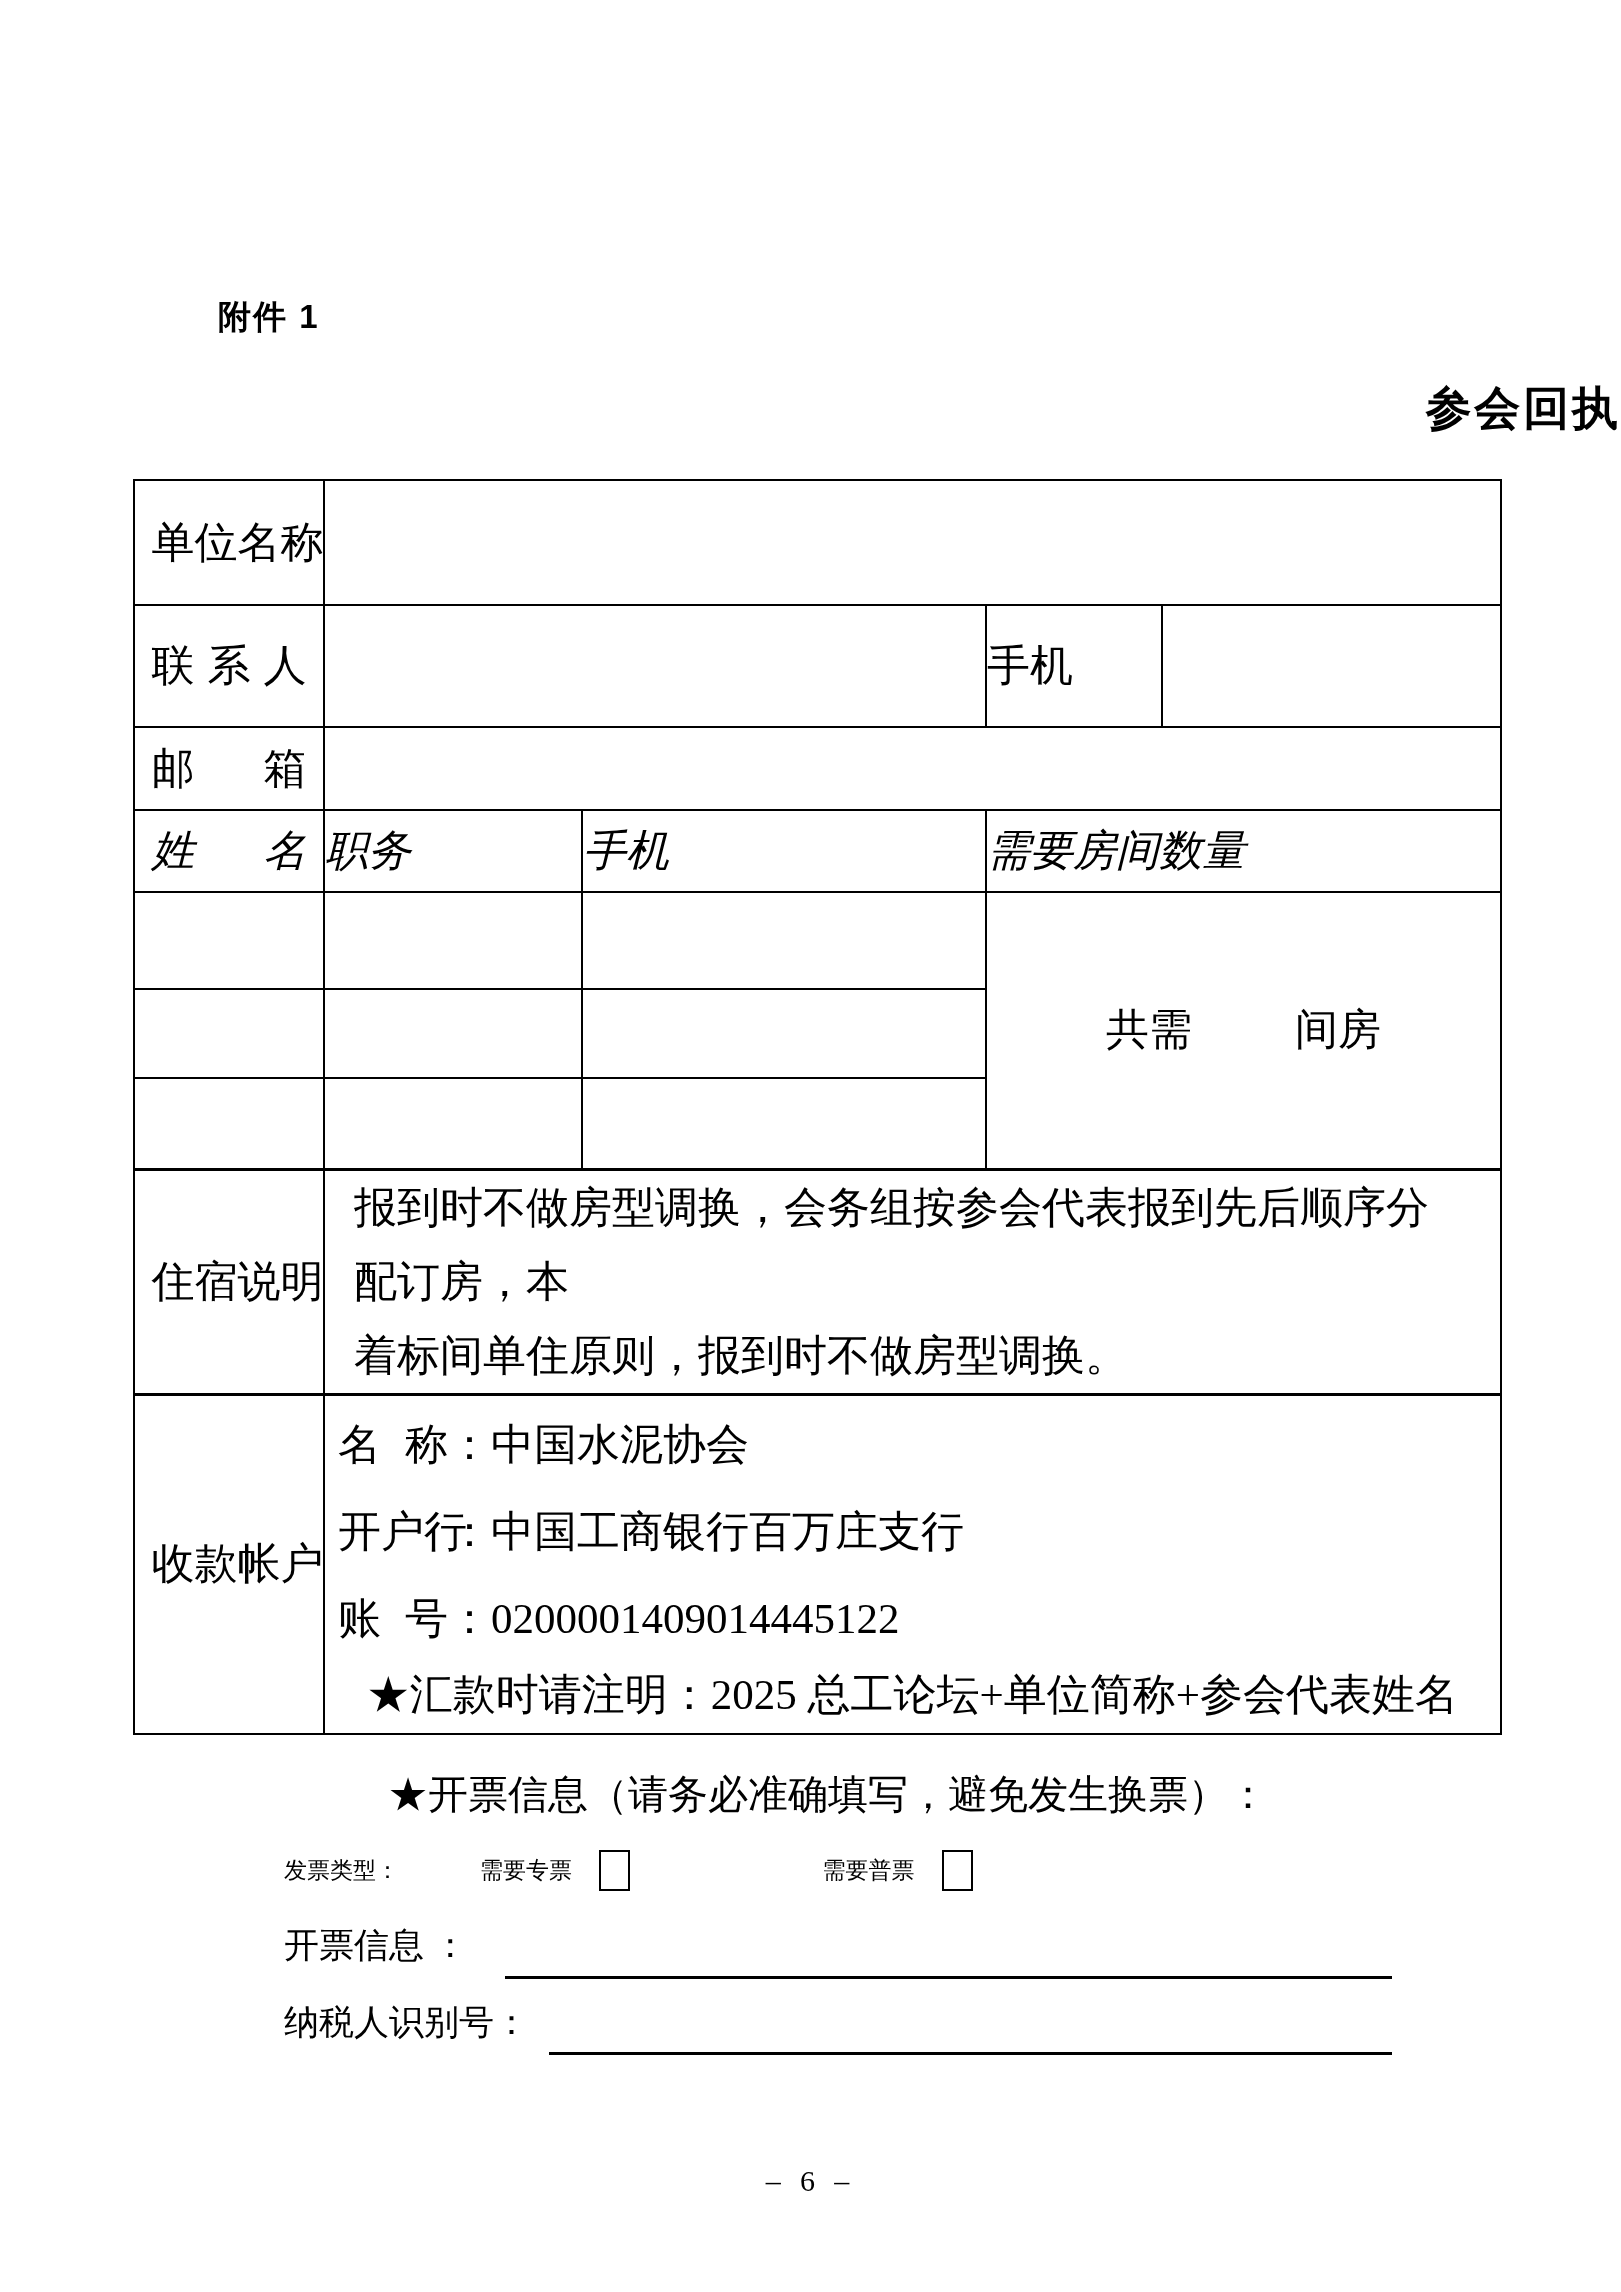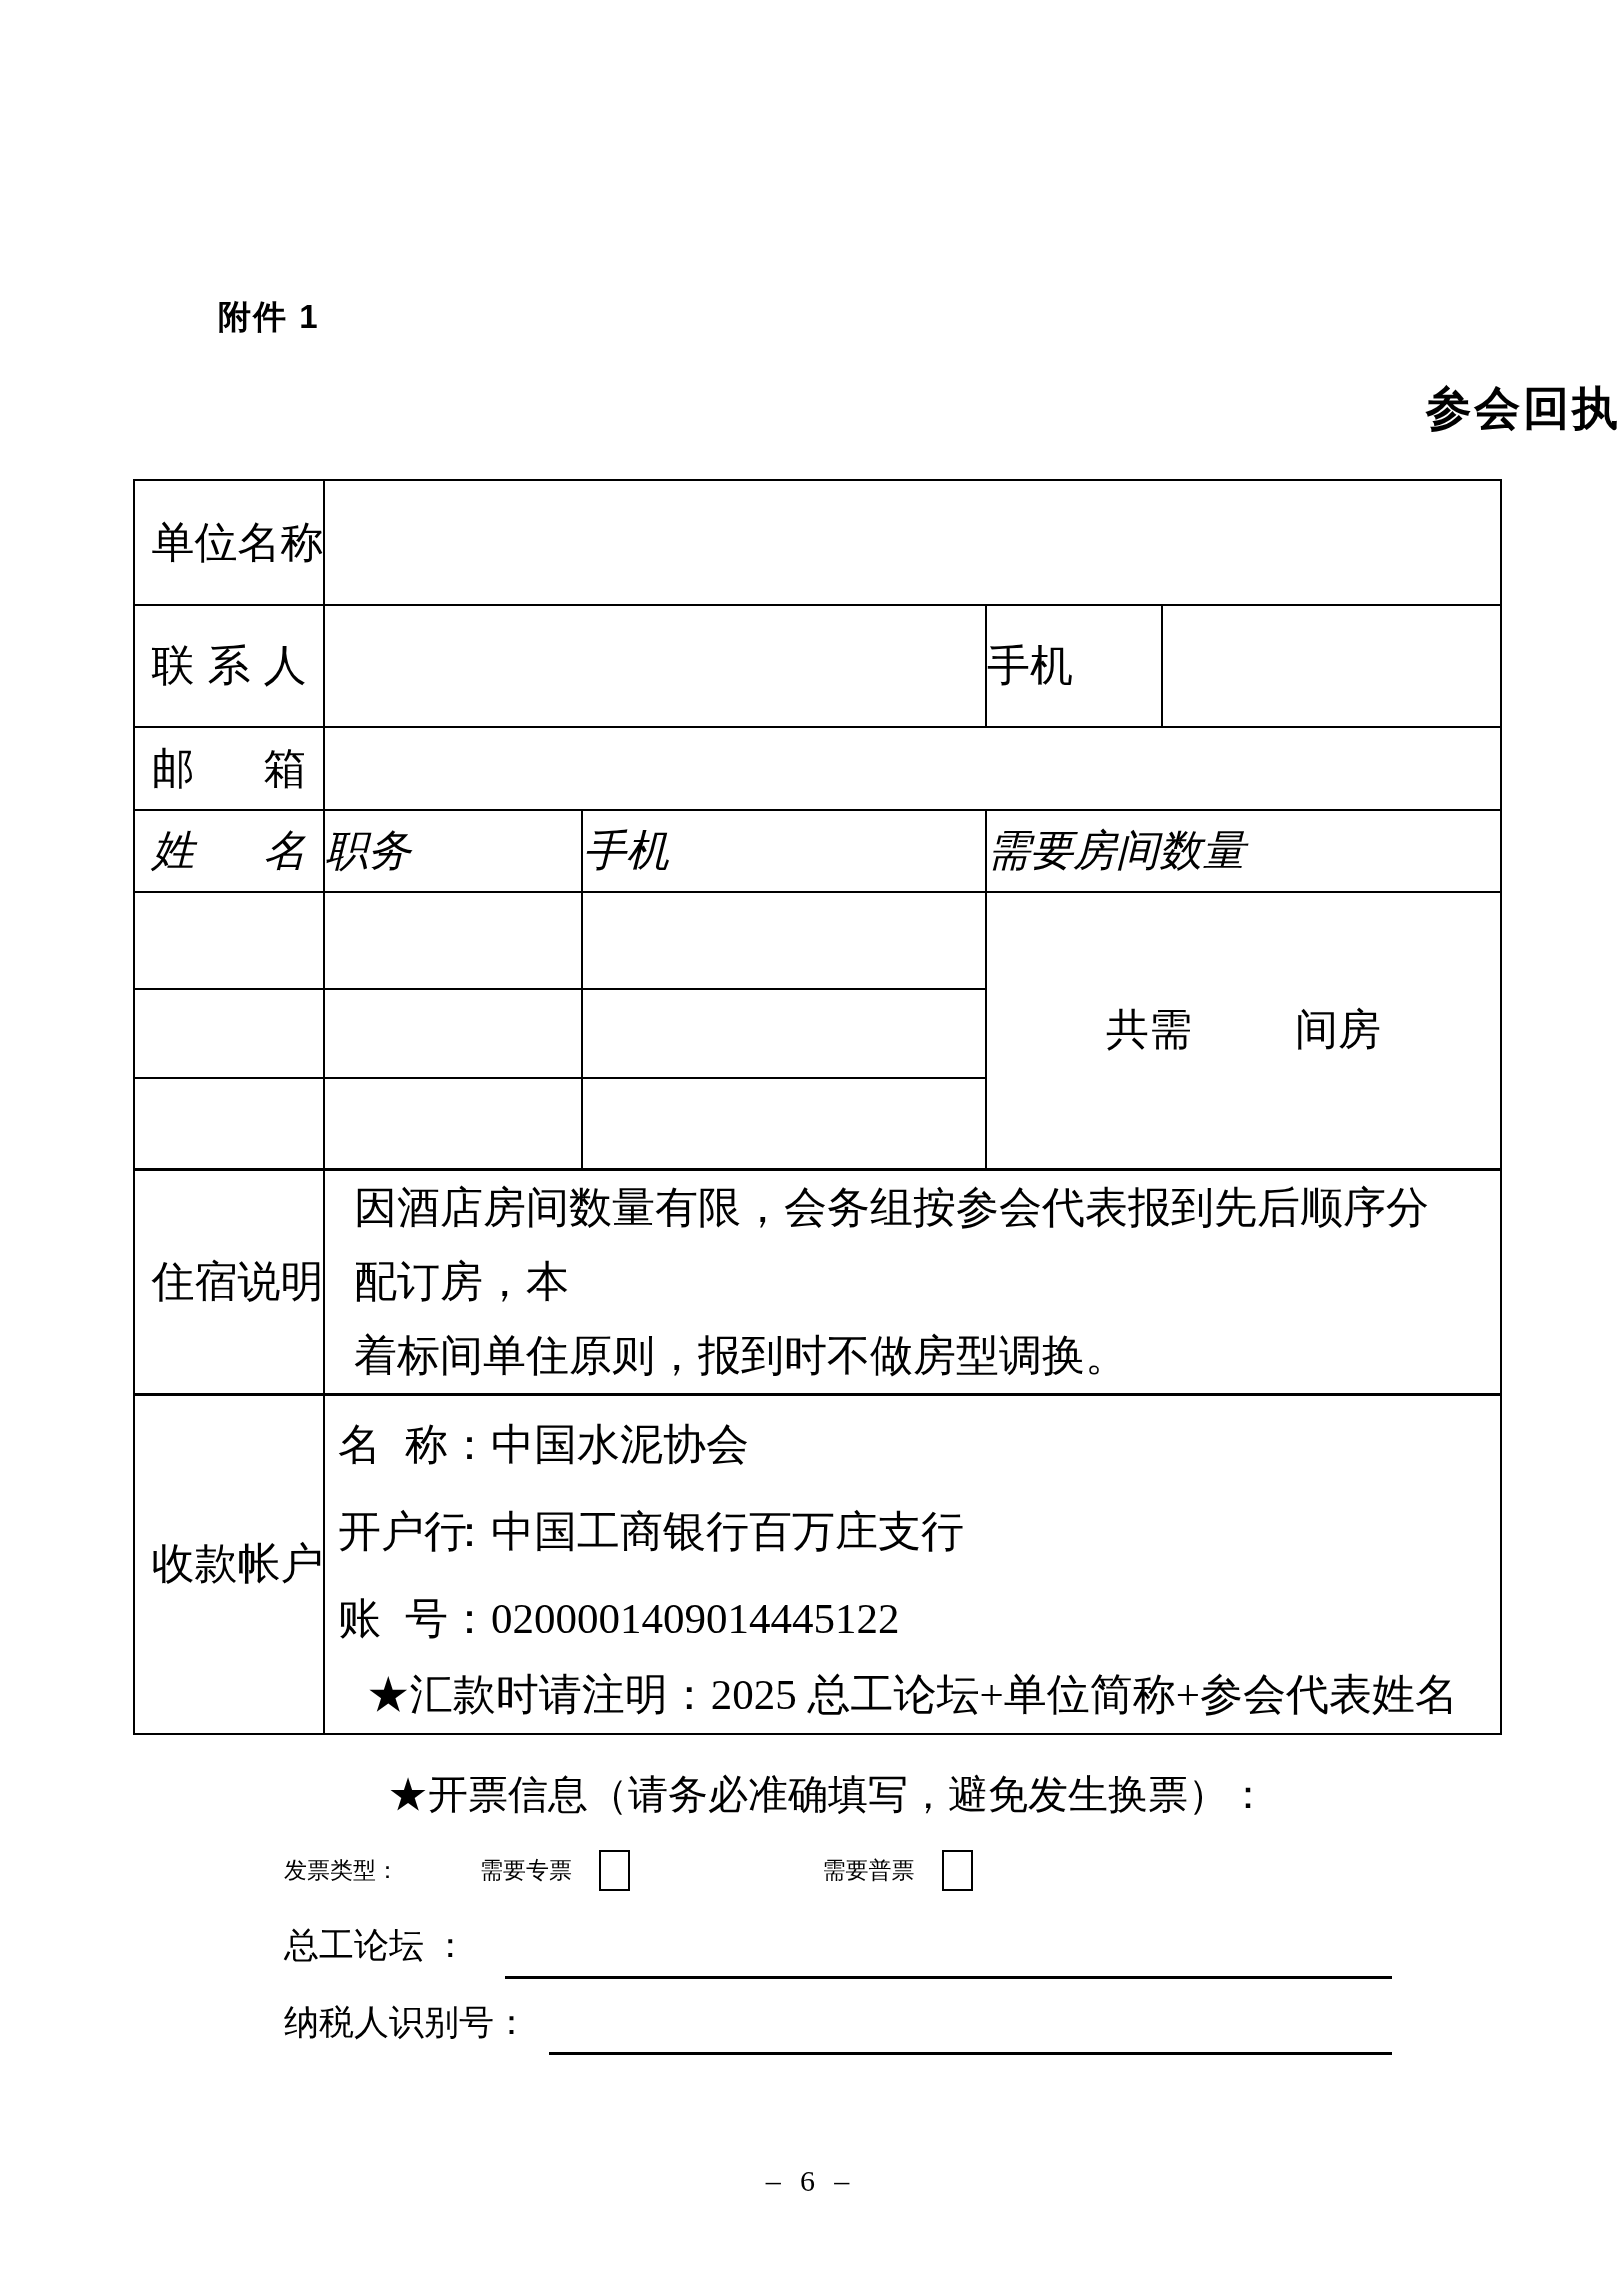--- a/index.html
+++ b/index.html
@@ -186,21 +186,21 @@
   </tr>
   <tr class="r7">
     <td></td>
     <td></td>
     <td></td>
   </tr>
 
   <tr class="r8 thick-top">
     <td class="lblcell"><span class="jlbl">住宿说明</span></td>
     <td colspan="4">
-      <div class="acc-line">因酒店房间数量有限，会务组按参会代表报到先后顺序分配订房，本</div>
+      <div class="acc-line">报到时不做房型调换，会务组按参会代表报到先后顺序分配订房，本</div>
       <div class="acc-line">着标间单住原则，报到时不做房型调换。</div>
     </td>
   </tr>
 
   <tr class="r9 thick-top">
     <td class="lblcell"><span class="jlbl">收款帐户</span></td>
     <td colspan="4">
       <div class="acct-line">
         <span class="acct-lbl">名称</span><span>：</span><span>中国水泥协会</span>
       </div>
@@ -220,21 +220,21 @@
 
 <div class="invoice-type-row">
   <span>发票类型：</span>
   <span class="gap-special">需要专票</span>
   <span class="checkbox"></span>
   <span class="gap-general">需要普票</span>
   <span class="checkbox"></span>
 </div>
 
 <div class="fill-row company">
-  <span>总工论坛 ：</span>
+  <span>开票信息 ：</span>
   <span class="fill-line"></span>
 </div>
 
 <div class="fill-row tax">
   <span>纳税人识别号：</span>
   <span class="fill-line"></span>
 </div>
 
 <div class="page-number">– 6 –</div>
 

